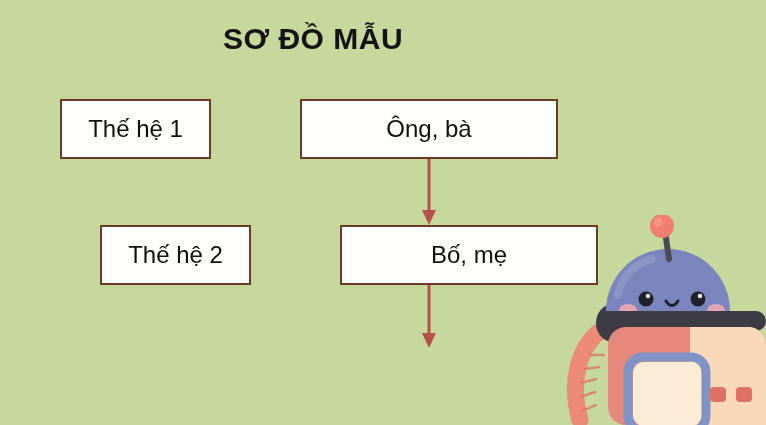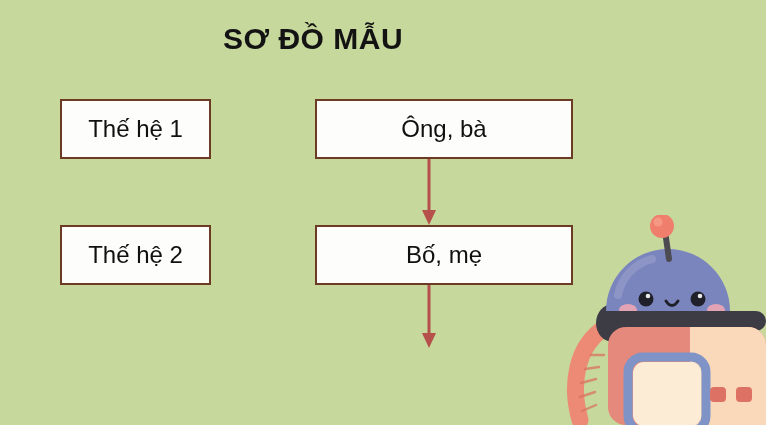--- a/index.html
+++ b/index.html
@@ -49,26 +49,26 @@
     font-size: 24px;
     line-height: 28px;
     white-space: nowrap;
   }
   .gen-box {
     left: 60px;
     width: 151px;
     height: 60px;
   }
   .member-box {
-    left: 315px;
+    left: 300px;
     width: 258px;
     height: 60px;
   }
   .row1 { top: 99px; }
-  .row2 { top: 225px; }
+  .row2 { top: 225px; margin-left: 40px; }
   .row3 { top: 348px; }
 
   
   .connector {
     position: absolute;
     left: 0;
     top: 0;
     width: 766px;
     height: 425px;
     pointer-events: none;

